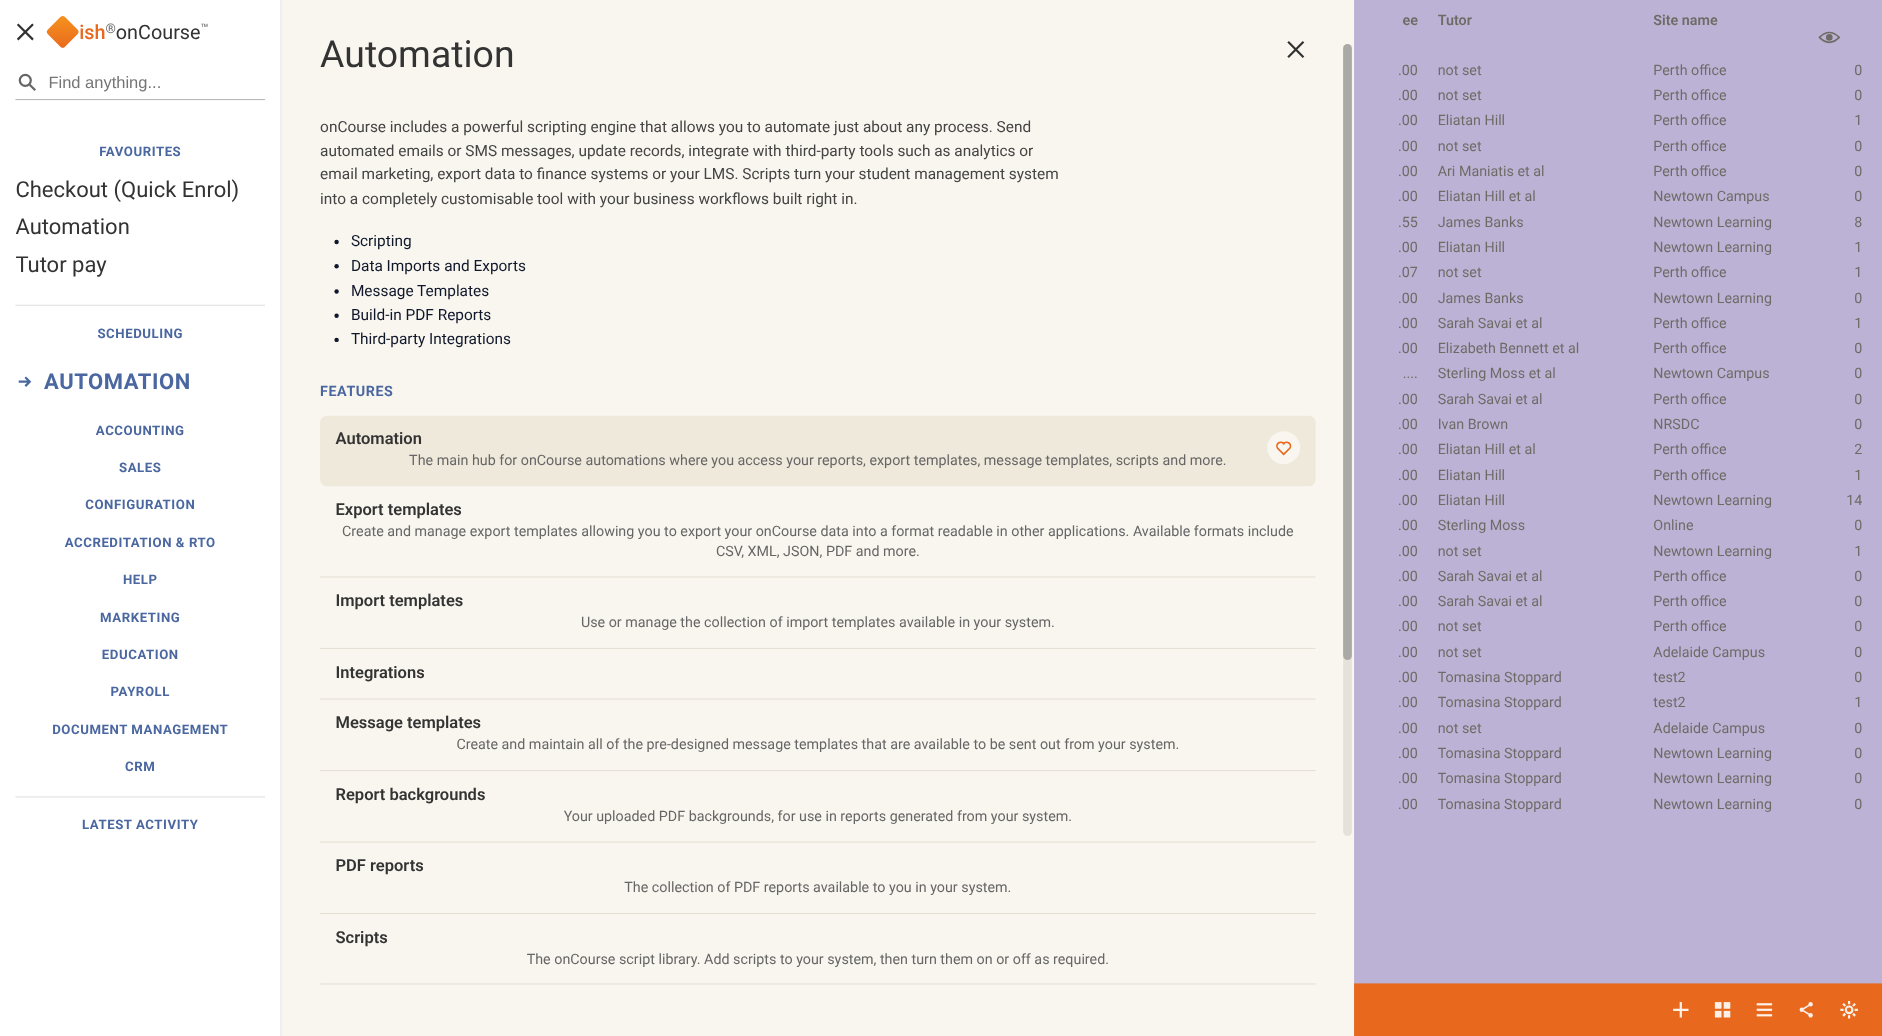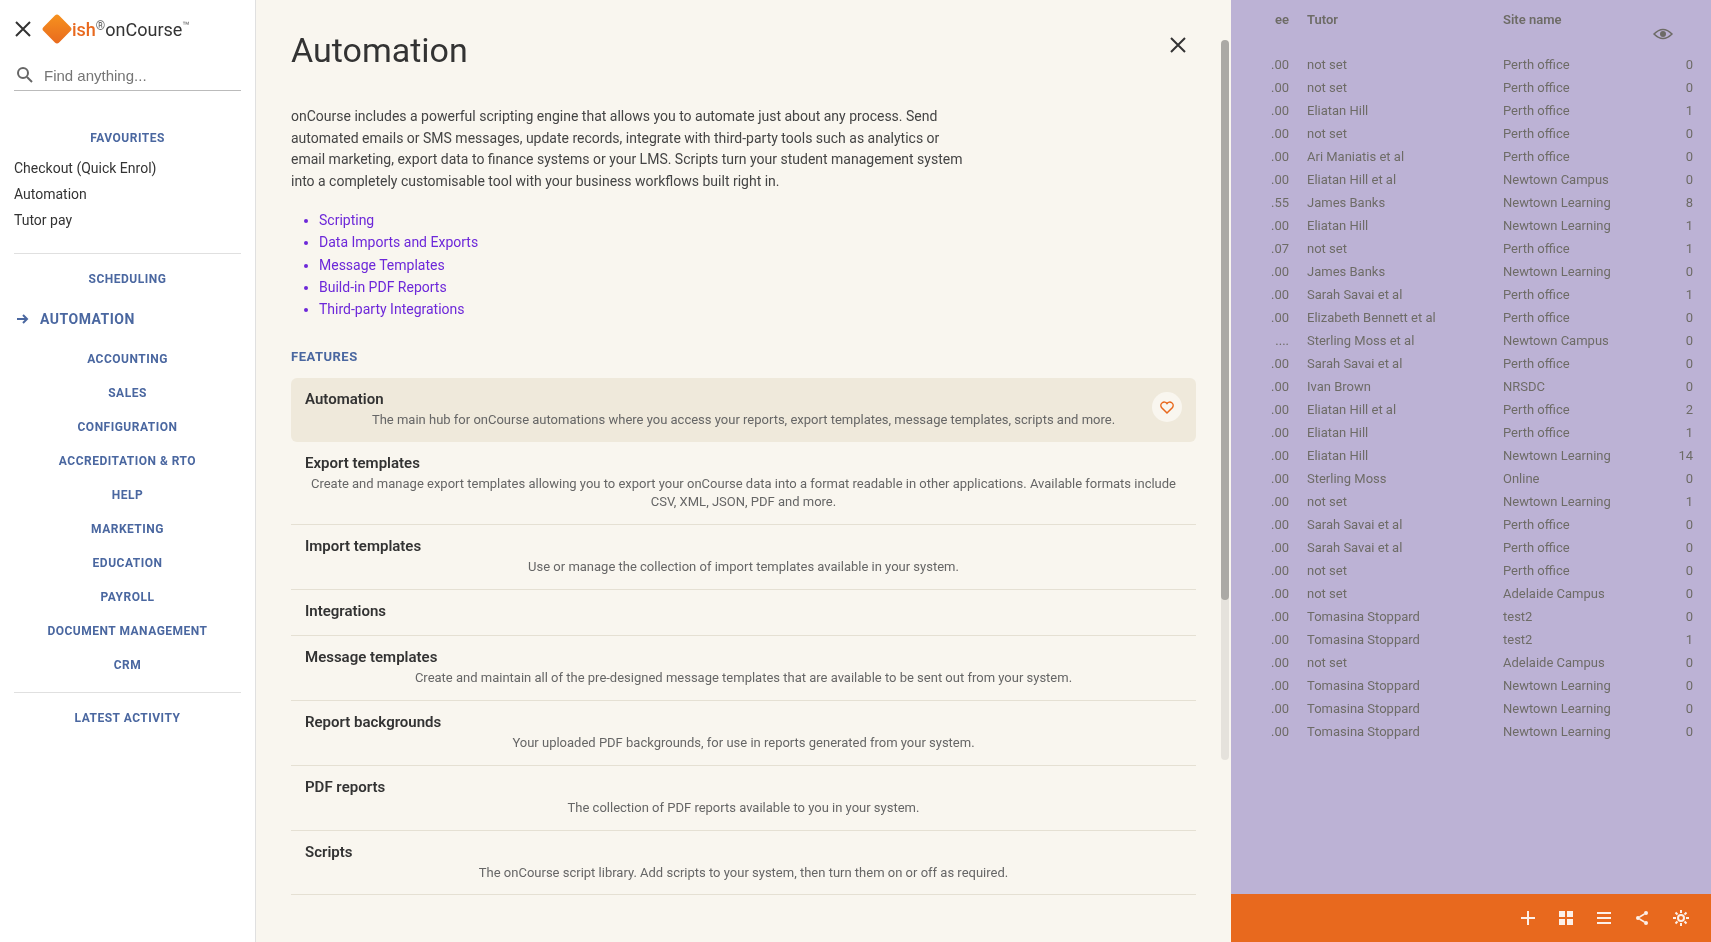--- a/index.html
+++ b/index.html
@@ -11,30 +11,30 @@
 .logo { display: flex; align-items: center; gap: 4px; }
 .logo-mark { width: 22px; height: 22px; background: linear-gradient(135deg, #f7931e, #e8691e); border-radius: 3px; transform: rotate(45deg); position: relative; }
 .logo-text { font-size: 18px; font-weight: 400; color: #333; }
 .logo-text .ish { color: #e8691e; font-weight: 500; }
 .logo-text .on { color: #666; font-size: 12px; vertical-align: top; }
 .search-wrap { display: flex; align-items: center; border-bottom: 1px solid #bbb; padding: 6px 2px; margin-bottom: 40px; }
 .search-icon { color: #666; margin-right: 10px; }
 .search-input { border: none; outline: none; font-size: 15px; color: #666; background: transparent; flex: 1; }
 .nav-section { margin-bottom: 20px; }
 .nav-heading { font-size: 12px; font-weight: 700; color: #4a67a0; letter-spacing: 0.5px; margin-bottom: 10px; text-transform: uppercase; text-align: center; }
-.nav-item { display: block; padding: 5px 0; font-size: 14px; color: #333; cursor: pointer; }
+.nav-item { display: block; padding: 5px 0; font-size: 20px; color: #333; cursor: pointer; }
 .nav-item.with-arrow { display: flex; align-items: center; gap: 10px; color: #4a67a0; font-weight: 700; letter-spacing: 0.5px; }
 .nav-divider { border: none; border-top: 1px solid #e0e0e0; margin: 18px 0; }
 .main { flex: 1; display: flex; position: relative; }
 .content { flex: 1; background: #f9f6ef; padding: 30px 35px; overflow-y: auto; position: relative; }
 .content-close { position: absolute; top: 36px; right: 44px; background: none; border: none; font-size: 22px; color: #333; cursor: pointer; }
 .content h1 { font-size: 34px; font-weight: 400; color: #333; margin-bottom: 36px; }
 .content-desc { font-size: 14px; color: #444; line-height: 1.55; margin-bottom: 16px; max-width: 680px; }
 .content ul { margin-left: 28px; margin-bottom: 28px; }
-.content ul li { font-size: 14px; color: #6d28d9; line-height: 1.6; }
+.content ul li { font-size: 14px; color: #0f172a; line-height: 1.6; }
 .section-heading { font-size: 13px; font-weight: 700; color: #4a67a0; letter-spacing: 0.5px; margin-bottom: 14px; margin-top: 10px; }
 .feature-item { padding: 12px 14px; border-bottom: 1px solid #e5e0d3; position: relative; }
 .feature-item.highlighted { background: #efe9db; border-radius: 6px; border-bottom: none; }
 .feature-title { font-size: 15px; font-weight: 600; color: #333; margin-bottom: 3px; }
 .feature-desc { font-size: 13px; color: #666; line-height: 1.45; text-align: center; }
 .heart-icon { position: absolute; right: 14px; top: 14px; width: 30px; height: 30px; border-radius: 50%; background: #f9f6ef; display: flex; align-items: center; justify-content: center; color: #e8691e; }
 .right-panel { width: 480px; background: #c4b5fd; position: relative; }
 .overlay { position: absolute; inset: 0; background: rgba(180,175,165,0.45); pointer-events: none; }
 .table-header { display: flex; padding: 12px 18px; font-size: 13px; font-weight: 600; color: #333; }
 .col-fee { width: 40px; text-align: right; }

